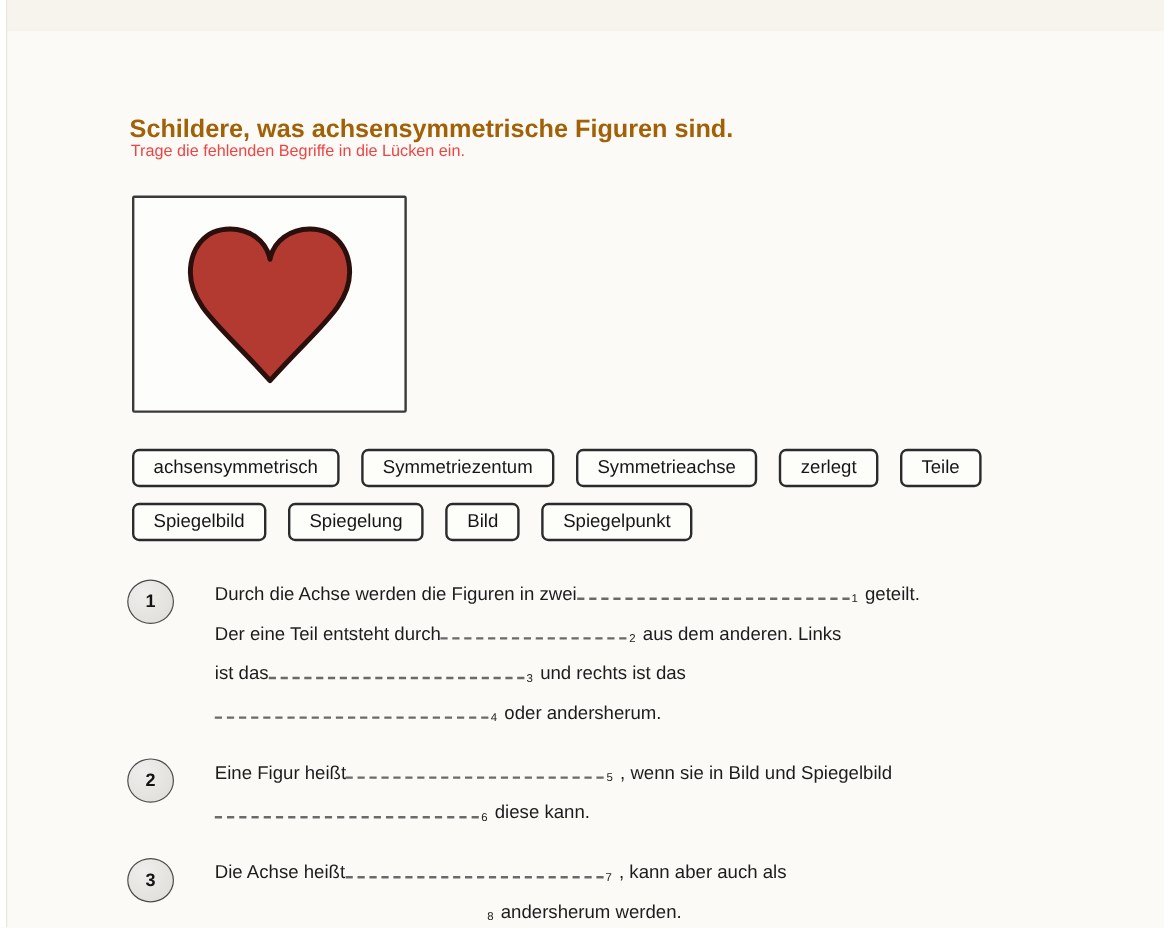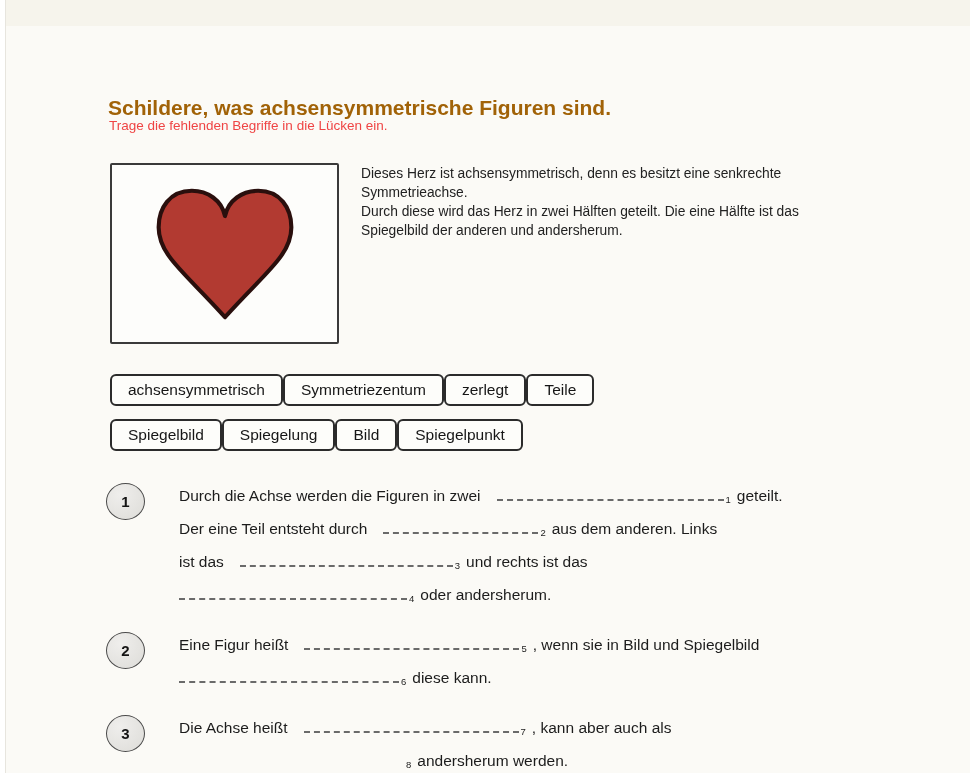--- a/index.html
+++ b/index.html
@@ -41,40 +41,40 @@
     border: 2px solid #3a3a3a; border-radius: 2px;
     display: flex; align-items: center; justify-content: center;
   }
   .heart-box svg { width: 158px; height: 152px; }
   .intro-text {
     margin-left: 22px; padding-top: 1px; width: 560px;
     font-size: 13.8px; line-height: 19px;
     white-space: pre-line; color: #222;
   }
   .word-bank { position: absolute; left: 110px; top: 374px; width: 800px; }
-  .wb-row { display: flex; margin-bottom: 13px; }
+  .wb-row { display: flex; gap: 18px; margin-bottom: 13px; }
   .chip {
     border: 2px solid #2b2b2b; border-radius: 6px;
     background: #fdfdfa; padding: 0 16px; height: 28px;
     display: flex; align-items: center;
     font-size: 15.5px; color: #161616; white-space: nowrap;
     cursor: pointer;
   }
   .questions { position: absolute; left: 106px; top: 480px; width: 820px; }
   .question { display: flex; margin-bottom: 17px; }
   .qnum {
     width: 37px; height: 35px; flex: none; margin-top: 3px;
     border: 1.5px solid #4a4a4a; border-radius: 50%;
     background: radial-gradient(circle at 35% 30%, #efeeec, #dddcd8);
     display: flex; align-items: center; justify-content: center;
     font-weight: bold; font-size: 15px; color: #141414;
   }
   .qbody { margin-left: 34px; font-size: 15.5px; }
   .qline { line-height: 31px; white-space: nowrap; }
-  .qpre { margin-right: 16px; }
+  .qpre { margin-right: 0; }
   .qpre:empty { margin-right: 0; }
   .qpost { margin-left: 4px; }
   .blank {
     display: inline-block; height: 1em;
     border-bottom: 2px dashed #6a6a6a;
     vertical-align: baseline;
   }
   .bnum {
     font-size: 9.5px; color: #222;
     position: relative; top: 2px; margin: 0 2px 0 2px;
@@ -96,30 +96,27 @@
 
 <h1 class="page-title">Schildere, was achsensymmetrische Figuren sind.</h1>
 <div class="page-subtitle">Trage die fehlenden Begriffe in die Lücken ein.</div>
 
 <div class="intro">
   <div class="heart-box">
     <svg viewBox="0 0 100 92" aria-hidden="true">
       <path d="M50 22 C 48 12, 39 6, 29 6 C 15 6, 8 17, 8 29 C 8 47, 25 58, 50 86 C 75 58, 92 47, 92 29 C 92 17, 85 6, 71 6 C 61 6, 52 12, 50 22 Z" fill="#b23a31" stroke="#2a0f0d" stroke-width="2.6" stroke-linejoin="round"></path>
     </svg>
   </div>
-  <div class="intro-text">Dieses Herz ist achsensymmetrisch, denn es besitzt eine senkrechte
-Symmetrieachse.
-Durch diese wird das Herz in zwei Hälften geteilt. Die eine Hälfte ist das
-Spiegelbild der anderen und andersherum.</div>
 </div>
 
 <div class="word-bank">
   <div class="wb-row">
     <div class="chip">achsensymmetrisch</div>
     <div class="chip">Symmetriezentum</div>
+    <div class="chip">Symmetrieachse</div>
     <div class="chip">zerlegt</div>
     <div class="chip">Teile</div>
   </div>
   <div class="wb-row">
     <div class="chip">Spiegelbild</div>
     <div class="chip">Spiegelung</div>
     <div class="chip">Bild</div>
     <div class="chip">Spiegelpunkt</div>
   </div>
 </div>

